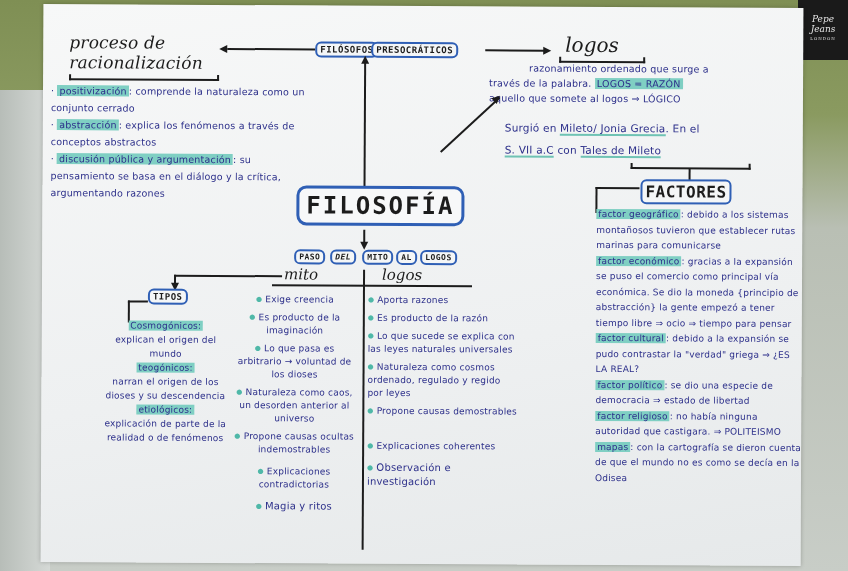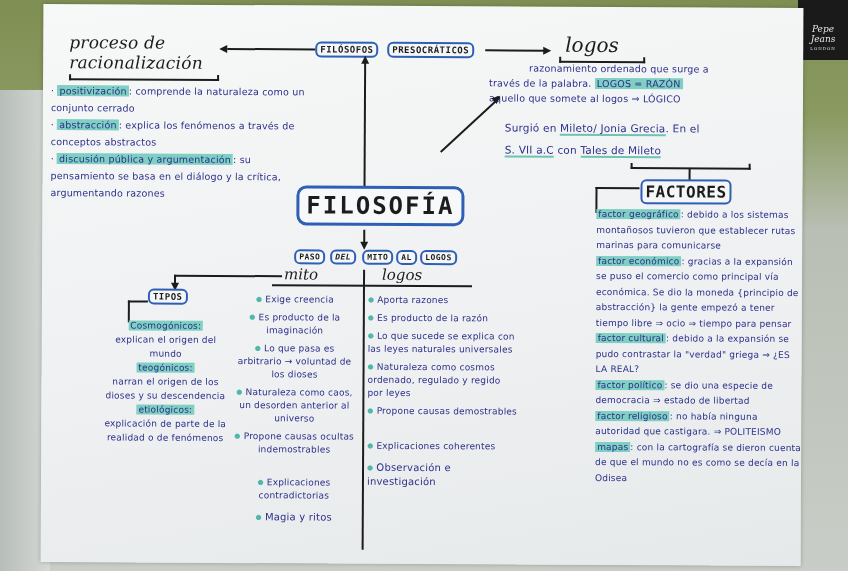--- a/index.html
+++ b/index.html
@@ -3,21 +3,21 @@
 <meta charset="utf-8">
 <style>
   * { box-sizing: border-box; margin: 0; padding: 0; }
   html, body { width: 848px; height: 571px; overflow: hidden; }
   body {
     position: relative;
     background: linear-gradient(180deg, #7f8f54 0%, #8a9a60 20%, #b9bfb4 40%, #c8cdc7 100%);
     font-family: "Liberation Sans", sans-serif;
   }
   .bg-left-shelf { position:absolute; left:0; top:90px; width:50px; height:481px; background: linear-gradient(90deg,#b7bdb8,#d5d9d6); }
-  .brand-tag { position:absolute; right:0; top:0; width:50px; height:60px; background:#1a1a1a; color:#e6e6e6; font-family:"DejaVu Serif", serif; font-style:italic; font-size:9px; padding:24px 3px; text-align:center; }
+  .brand-tag { position:absolute; right:0; top:0; width:50px; height:60px; background:#1a1a1a; color:#e6e6e6; font-family:"DejaVu Serif", serif; font-style:italic; font-size:9px; padding:14px 3px; text-align:center; }
   .brand-tag small { display:block; font-size:4px; font-style:normal; letter-spacing:1px; margin-top:2px; }
   .paper {
     position:absolute; left:42px; top:6px; width:760px; height:558px;
     background: linear-gradient(170deg,#f7f8f8 0%, #eef0f1 60%, #e6e9ea 100%);
     box-shadow: 0 0 4px rgba(0,0,0,0.25);
     transform: rotate(0.3deg);
   }
   .hand { position:absolute; font-family:"DejaVu Sans", sans-serif; color:#2c2f8a; font-size:9.5px; line-height:17px; letter-spacing:0.2px; }
   .hl { background:#7fcfc3; padding:0 2px; }
   .ul { border-bottom:2px solid #6fc3b4; }
@@ -62,21 +62,21 @@
   <div class="hand" style="left:8px; top:78px; width:255px;">
     <div>· <span class="hl">positivización</span><span>: comprende la naturaleza como un conjunto cerrado</span></div>
     <div>· <span class="hl">abstracción</span><span>: explica los fenómenos a través de conceptos abstractos</span></div>
     <div>· <span class="hl">discusión pública y argumentación</span><span>: su pensamiento se basa en el diálogo y la crítica, argumentando razones</span></div>
   </div>
 
   <div class="arrow-l" style="left:176px; top:40px;"></div>
   <div class="line" style="left:184px; top:43px; width:88px; height:2px;"></div>
 
   <div class="boxlabel" style="left:272px; top:36px;">FILÓSOFOS</div>
-  <div class="boxlabel" style="left:344px; top:36px;">PRESOCRÁTICOS</div>
+  <div class="boxlabel" style="left:328px; top:36px;">PRESOCRÁTICOS</div>
 
   <div class="line" style="left:442px; top:43px; width:60px; height:2px;"></div>
   <div class="arrow-r" style="left:500px; top:40px;"></div>
 
   <div class="title-script" style="position:absolute; left:522px; top:28px; font-size:20px;">logos</div>
   <div class="bracket" style="left:516px; top:50px; width:86px;"></div>
   <div class="hand" style="left:446px; top:54px; width:290px; line-height:15px;">
     <div style="padding-left:40px;">razonamiento ordenado que surge a</div>
     <div><span>través de la palabra.</span> <span class="hl">LOGOS = RAZÓN</span></div>
     <div>aquello que somete al logos ⇒ LÓGICO</div>
@@ -137,21 +137,21 @@
     <div><span class="hl">teogónicos:</span><br><span>narran el origen de los dioses y su descendencia</span></div>
     <div><span class="hl">etiológicos:</span><br><span>explicación de parte de la realidad o de fenómenos</span></div>
   </div>
 
   <div class="col hand" style="left:190px; top:288px; width:126px; text-align:center;">
     <div class="item bullet">Exige creencia</div>
     <div class="item bullet">Es producto de la imaginación</div>
     <div class="item bullet">Lo que pasa es arbitrario → voluntad de los dioses</div>
     <div class="item bullet">Naturaleza como caos, un desorden anterior al universo</div>
     <div class="item bullet">Propone causas ocultas indemostrables</div>
-    <div class="item bullet" style="margin-top:20px;">Explicaciones contradictorias</div>
+    <div class="item bullet" style="margin-top:9px;">Explicaciones contradictorias</div>
     <div class="item bullet" style="margin-top:8px; font-size:10px;">Magia y ritos</div>
   </div>
 
   <div class="col hand" style="left:326px; top:288px; width:150px;">
     <div class="item bullet">Aporta razones</div>
     <div class="item bullet">Es producto de la razón</div>
     <div class="item bullet">Lo que sucede se explica con las leyes naturales universales</div>
     <div class="item bullet">Naturaleza como cosmos ordenado, regulado y regido por leyes</div>
     <div class="item bullet">Propone causas demostrables</div>
     <div class="item bullet" style="margin-top:22px;">Explicaciones coherentes</div>

